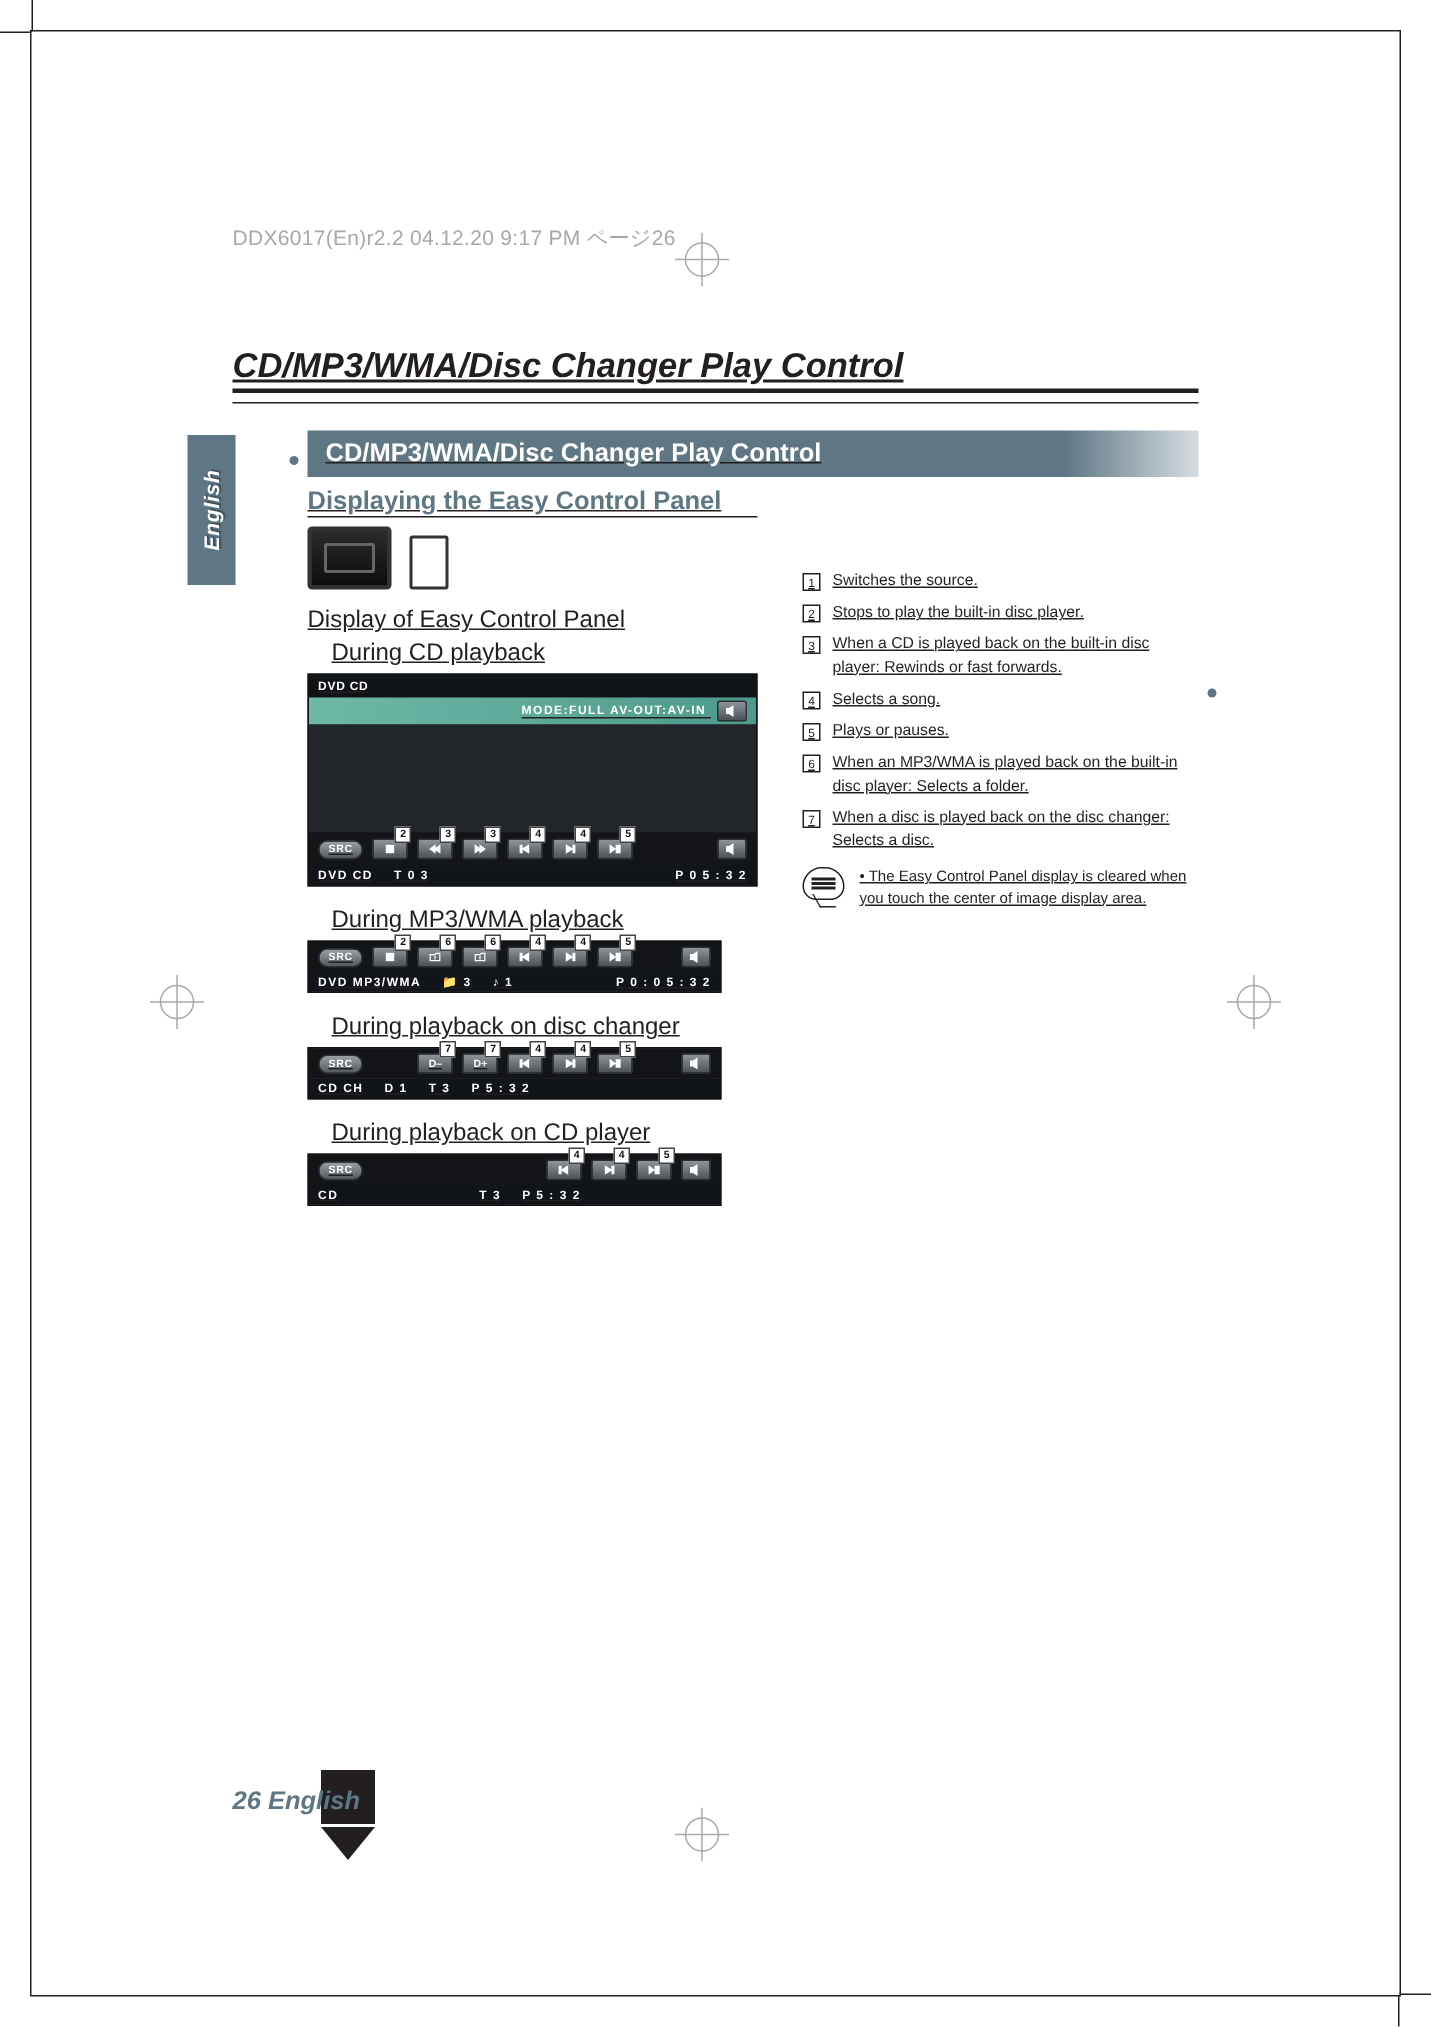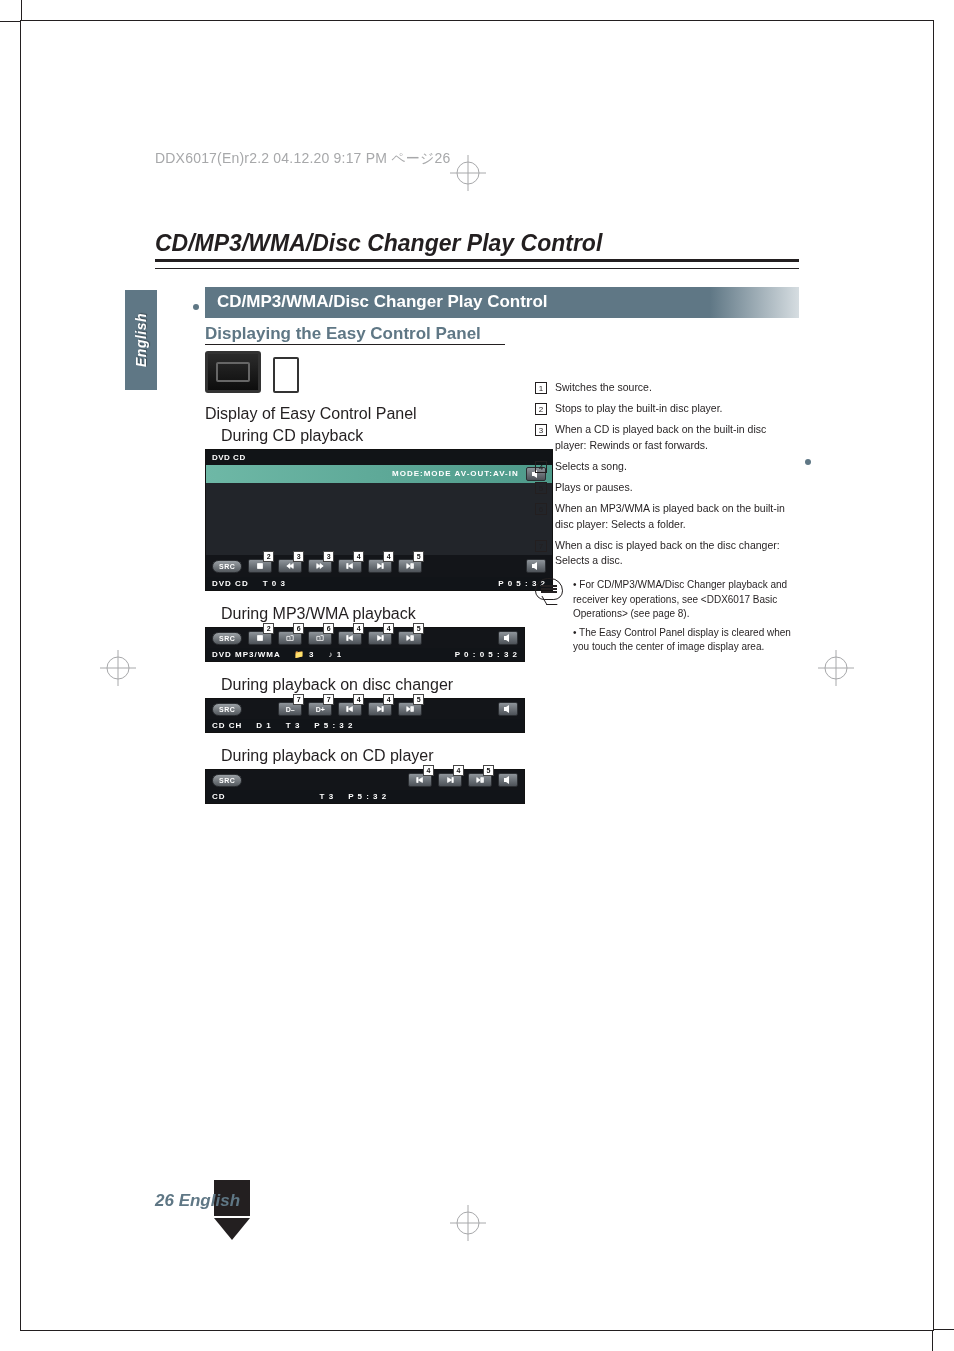--- a/index.html
+++ b/index.html
@@ -54,21 +54,21 @@
     content: "";
     position: absolute;
     left: 0; top: 38px; width: 0; height: 0;
     border-left: 18px solid transparent;
     border-right: 18px solid transparent;
     border-top: 22px solid #231f20;
   }
 
   .content {
     position: absolute;
-    top: 230px; left: 155px; right: 155px;
+    top: 230px; left: 155px; right: 155px; text-decoration: underline;
   }
 
   .section-title {
     font-weight: bold;
     font-style: italic;
     font-size: 23px;
     color: #231f20;
     border-bottom: 3px solid #231f20;
     padding-bottom: 2px;
     margin-bottom: 6px;
@@ -143,21 +143,21 @@
   .thumb-small {
     width:26px;height:36px;border:2px solid #333;border-radius:2px;
     background:#fff;position:relative;
   }
   .thumb-small::before{content:"";position:absolute;top:3px;right:3px;font-size:6px;color:#333;}
 
   .caption { font-size:16px; margin-bottom:4px; }
   .caption.indent { margin-left:16px; }
 
   .panel {
-    width:348px; border:1px solid #111; background:#1a1e22;
+    width:300px; border:1px solid #111; background:#1a1e22;
     margin-bottom:14px;
   }
   .panel-top {
     background:#111417;color:#fff;font-size:8px;font-weight:bold;
     padding:3px 6px;letter-spacing:.5px;
   }
   .mode-strip {
     background:linear-gradient(90deg,#6eb8a6,#4e9a8a);
     color:#fff;font-size:8px;font-weight:bold;letter-spacing:1px;
     padding:2px 6px;text-align:right;
@@ -189,21 +189,21 @@
     letter-spacing:1px;padding:2px 6px;display:flex;gap:14px;
   }
   .info-row span.spread { margin-left:auto; }
   .mute-ico {
     width:20px;height:14px;background:linear-gradient(#8e949a,#4d5258);
     border:1px solid #2b2e32;border-radius:2px;position:relative;margin-left:auto;
     display:flex;align-items:center;justify-content:center;
   }
   .mute-ico svg{width:10px;height:10px;fill:#fff;}
 
-  .slim-panel { width:320px;border:1px solid #111;background:#404040;margin-bottom:14px;}
+  .slim-panel { width:276px;border:1px solid #111;background:#404040;margin-bottom:14px;}
 
   .numlist { list-style:none; }
   .numlist li {
     display:flex;gap:8px;font-size:10.5px;line-height:1.45;margin-bottom:6px;
   }
   .numbox {
     width:12px;height:12px;border:1px solid #231f20;font-size:8px;
     text-align:center;line-height:11px;flex-shrink:0;margin-top:2px;
   }
 
@@ -289,21 +289,21 @@
           <div class="thumb-big"></div>
           <div class="thumb-small"></div>
         </div>
 
         <div class="caption">Display of Easy Control Panel</div>
         <div class="caption indent">During CD playback</div>
 
         <div class="panel">
           <div class="panel-top">DVD CD</div>
           <div class="mode-strip">
-            <span>MODE:MODE  AV-OUT:AV-IN</span>
+            <span>MODE:FULL  AV-OUT:AV-IN</span>
             <span class="mute-ico" style="display:inline-flex;vertical-align:middle;margin-left:4px;">
                 <svg viewBox="0 0 10 10">
                   <path d="M1 3h2l3-2v8l-3-2H1z"></path>
                 </svg>
               </span>
           </div>
           <div class="panel-body"></div>
           <div class="btn-row">
             <div class="src-btn">SRC</div>
             <div class="ctl-btn">
@@ -524,21 +524,20 @@
             </li>
           <li>
               <span class="numbox">7</span>
               <span>When a disc is played back on the disc changer: Selects a disc.</span>
             </li>
         </ul>
 
         <div class="note-block">
           <div class="note-icon"></div>
           <ul class="bullets">
-            <li>For CD/MP3/WMA/Disc Changer playback and receiver key operations, see &lt;DDX6017 Basic Operations&gt; (see page 8).</li>
             <li>The Easy Control Panel display is cleared when you touch the center of image display area.</li>
           </ul>
         </div>
       </div>
     </div>
   </div>
 </div>
 
 <div class="footer">26 English</div>
 

